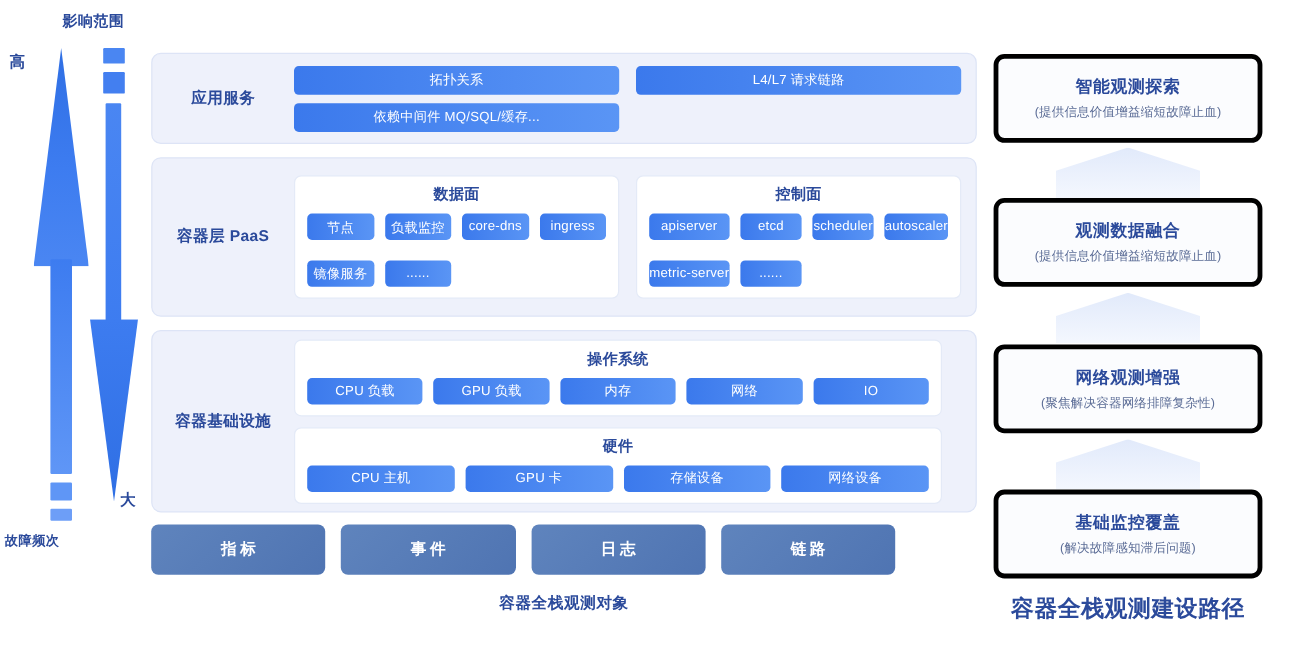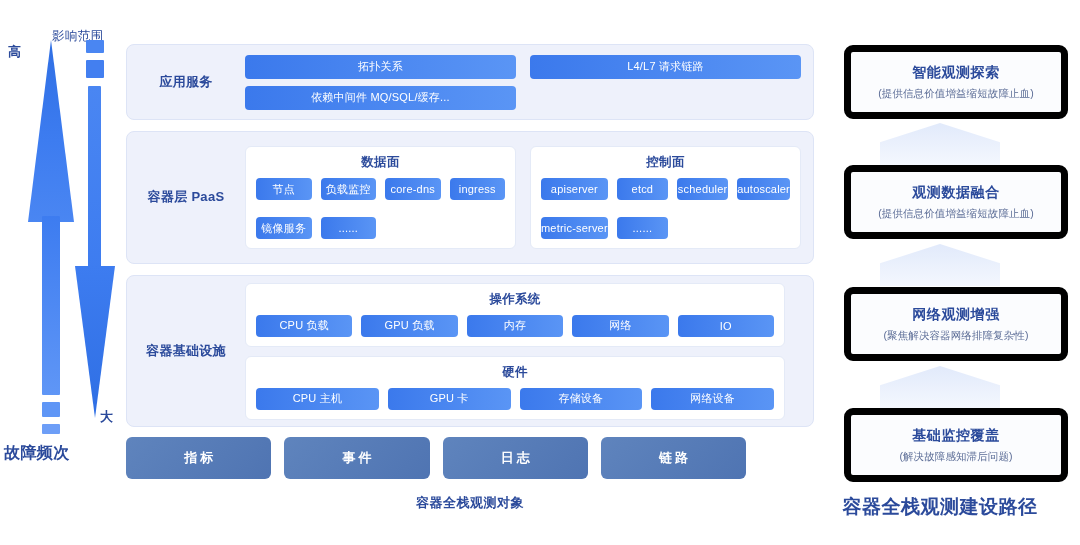--- a/index.html
+++ b/index.html
@@ -8,27 +8,27 @@
     background: #ffffff;
     font-family: "Liberation Sans", "DejaVu Sans", sans-serif;
     overflow: hidden;
   }
   #root { position: relative; width: 1080px; height: 545px; }
 
   
   .axis-col { position: absolute; left: 0; top: 0; width: 126px; height: 545px; }
 
   .axis-title {
-    position: absolute; top: 28px; left: 52px;
-    font-size: 12.5px; font-weight: normal; color: #2b4a9b;
+    position: absolute; top: 10px; left: 52px;
+    font-size: 12.5px; font-weight: bold; color: #2b4a9b;
     letter-spacing: .4px; white-space: nowrap;
   }
   .axis-footer {
     position: absolute; top: 443px; left: 4px;
-    font-size: 16px; font-weight: bold; color: #2b4a9b;
+    font-size: 11px; font-weight: bold; color: #2b4a9b;
     letter-spacing: .4px; white-space: nowrap;
   }
   .axis-cap {
     position: absolute; font-size: 13px; font-weight: bold; color: #2b4a9b;
   }
   .cap-high { top: 43px; left: 8px; }
   .cap-big  { top: 408px; left: 100px; }
 
   
   .arrow-up { position: absolute; left: 28px; top: 40px; width: 46px; height: 385px; }
@@ -139,22 +139,22 @@
   }
   .caption {
     position: absolute; top: 494px; width: 688px; text-align: center;
     font-size: 13px; font-weight: bold; color: #2b4a9b; letter-spacing: .5px;
   }
 
   
   .right-col { position: absolute; left: 828px; top: 0; width: 228px; height: 545px; }
   .rcard {
     position: absolute; left: 0; width: 224px;
-    background: #fbfcfe; border: 7px solid #000000; border-radius: 9px;
-    display: flex; flex-direction: column; align-items: center; justify-content: center; margin-left: 16px;
+    background: #fbfcfe; border: 4px solid #000000; border-radius: 9px;
+    display: flex; flex-direction: column; align-items: center; justify-content: center;
   }
   .rcard-1 { top: 45px;  height: 74px; }
   .rcard-2 { top: 165px; height: 74px; }
   .rcard-3 { top: 287px; height: 74px; }
   .rcard-4 { top: 408px; height: 74px; }
   .rcard-title {
     font-size: 14px; font-weight: bold; color: #2b4a9b;
     letter-spacing: .6px; margin-bottom: 5px;
   }
   .rcard-sub { font-size: 10.5px; color: #5b6c96; letter-spacing: .1px; }

